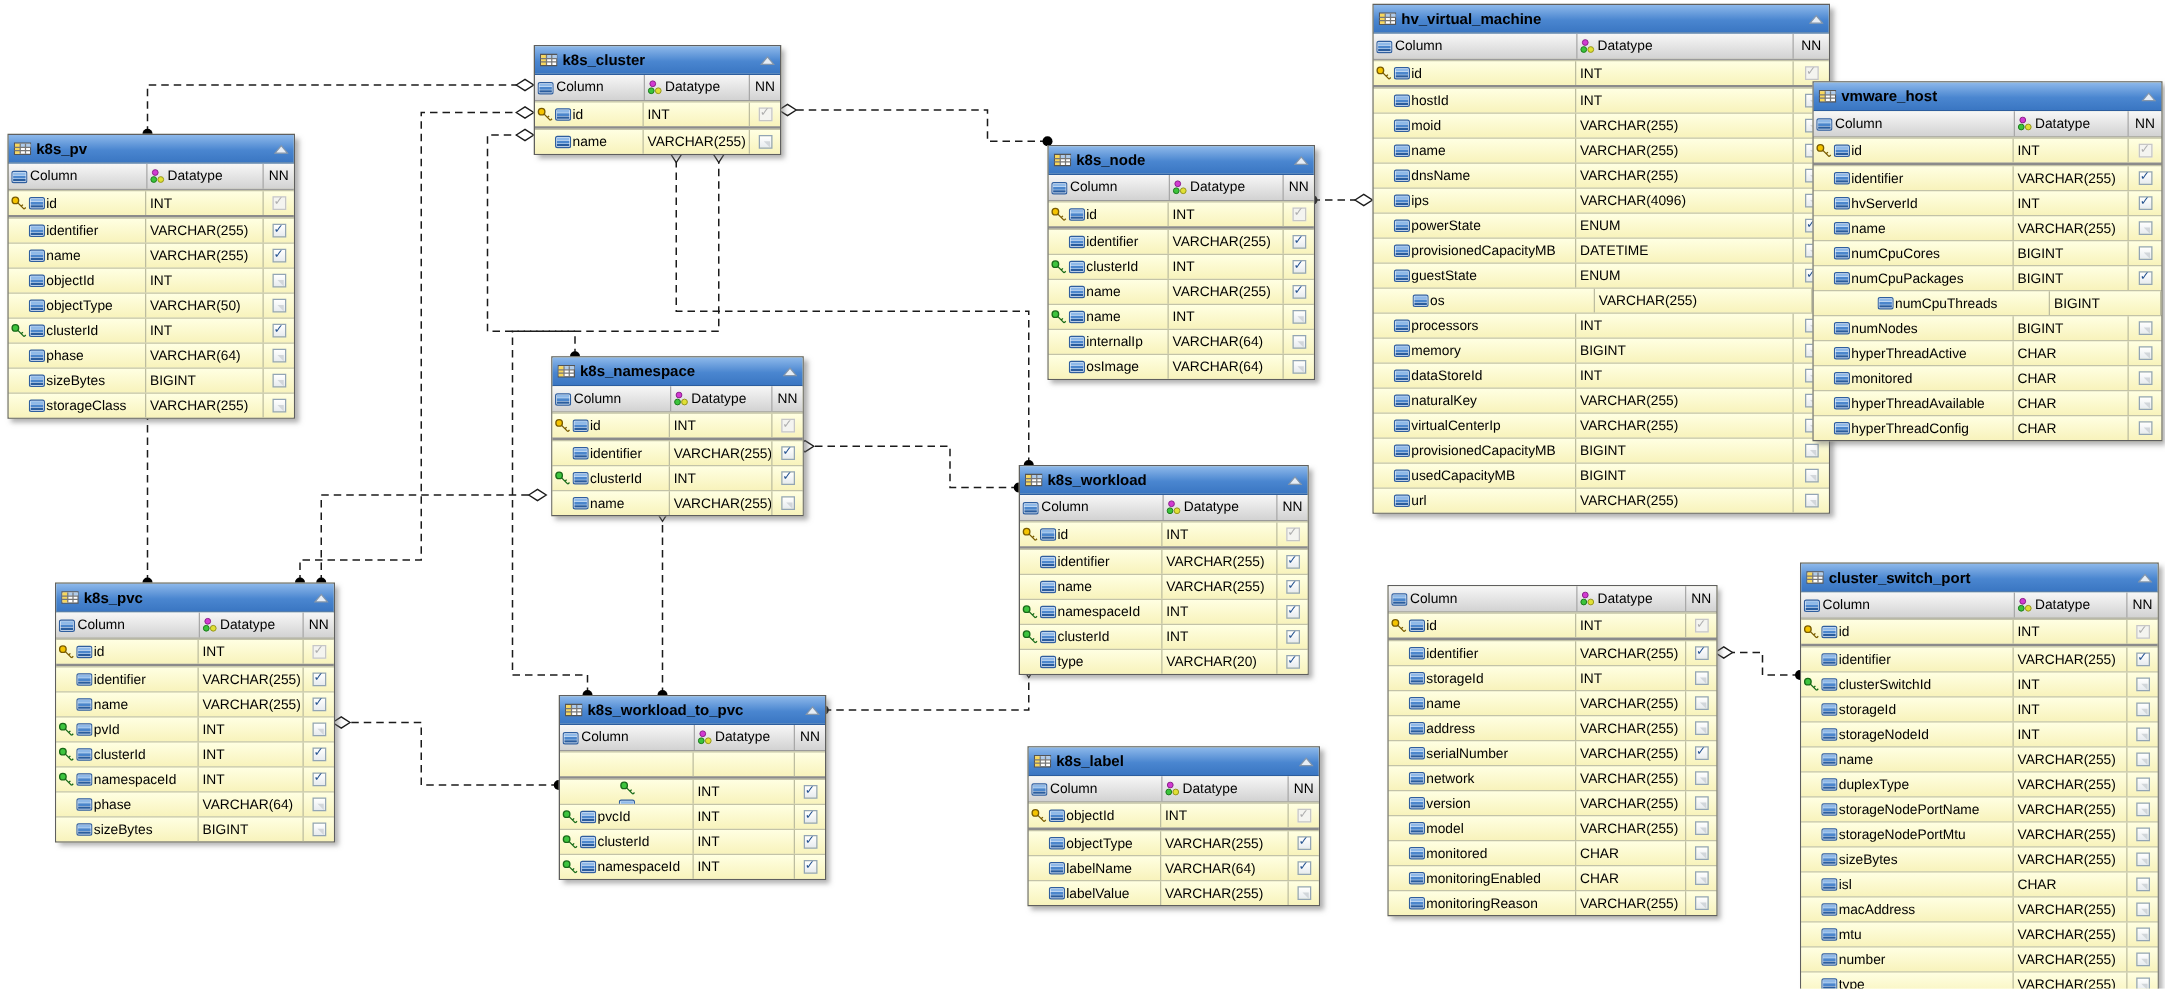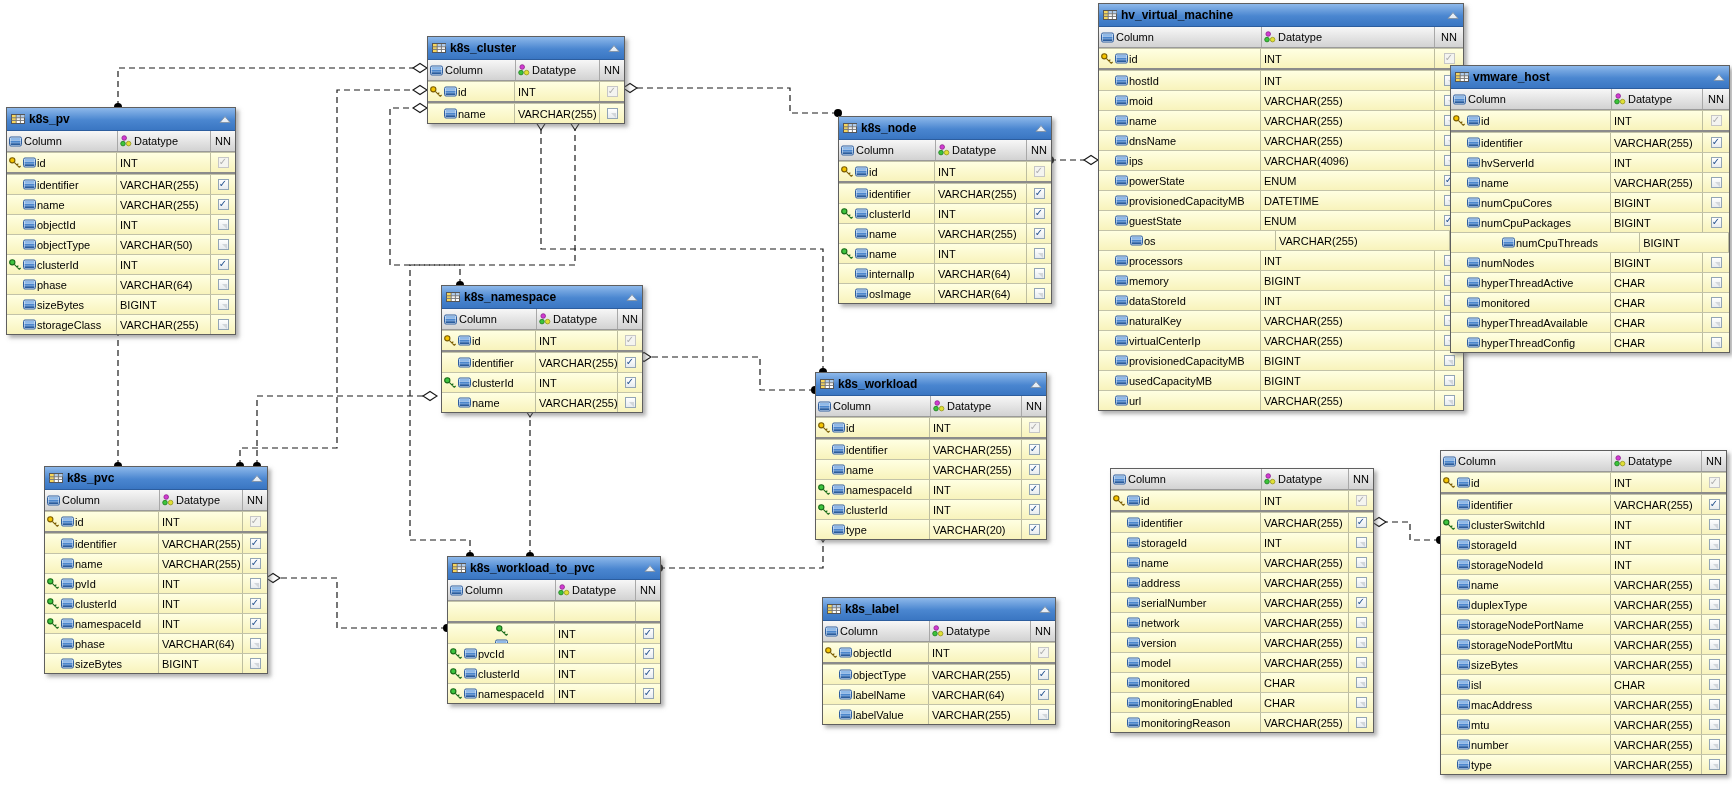--- a/index.html
+++ b/index.html
@@ -2495,20 +2495,39 @@
           </span>
           <span class="cell c-type" style="width: 84px;">
             <span>VARCHAR(255)</span>
           </span>
           <span class="cell c-nn" style="flex: 1 1 0%;">
             <span class="cb cb-off"></span>
           </span>
         </div>
       </div>
       <div class="tbl" style="left: 1440px; top: 450px; width: 285px;">
+        <div class="tbl-title">
+          <span class="icon">
+            <svg width="14" height="12" viewBox="0 0 14 12">
+              <rect x="0.5" y="1.5" width="13" height="9" fill="#ffffff" stroke="#555"></rect>
+              <rect x="1" y="2" width="4" height="8" fill="#f7d75c"></rect>
+              <rect x="5.2" y="2" width="8.3" height="2.6" fill="#aecbeb"></rect>
+              <line x1="5.2" y1="2" x2="5.2" y2="10" stroke="#777"></line>
+              <line x1="9.4" y1="2" x2="9.4" y2="10" stroke="#777"></line>
+              <line x1="0.5" y1="4.8" x2="13.5" y2="4.8" stroke="#777"></line>
+              <line x1="0.5" y1="7.4" x2="13.5" y2="7.4" stroke="#777"></line>
+            </svg>
+          </span>
+          <span class="ttxt">cluster_switch_port</span>
+          <span class="icon">
+            <svg width="12" height="9" viewBox="0 0 12 9">
+              <polygon points="6,1.5 11,7.5 1,7.5" fill="#e6edf5" stroke="#8496ab"></polygon>
+            </svg>
+          </span>
+        </div>
         <div class="hdr">
           <span class="cell" style="width: 168px;">
             <span class="icon">
               <svg width="13" height="11" viewBox="0 0 13 11">
                 <rect x="0.5" y="1" width="12" height="9" rx="1.5" fill="#eaf2fb" stroke="#2f5e9e"></rect>
                 <rect x="1.5" y="2" width="10" height="2.2" fill="#8fb9e8"></rect>
                 <rect x="1.5" y="4.6" width="10" height="2.2" fill="#4b86cc"></rect>
                 <rect x="1.5" y="7.2" width="10" height="1.8" fill="#2a5d9e"></rect>
               </svg>
             </span>

